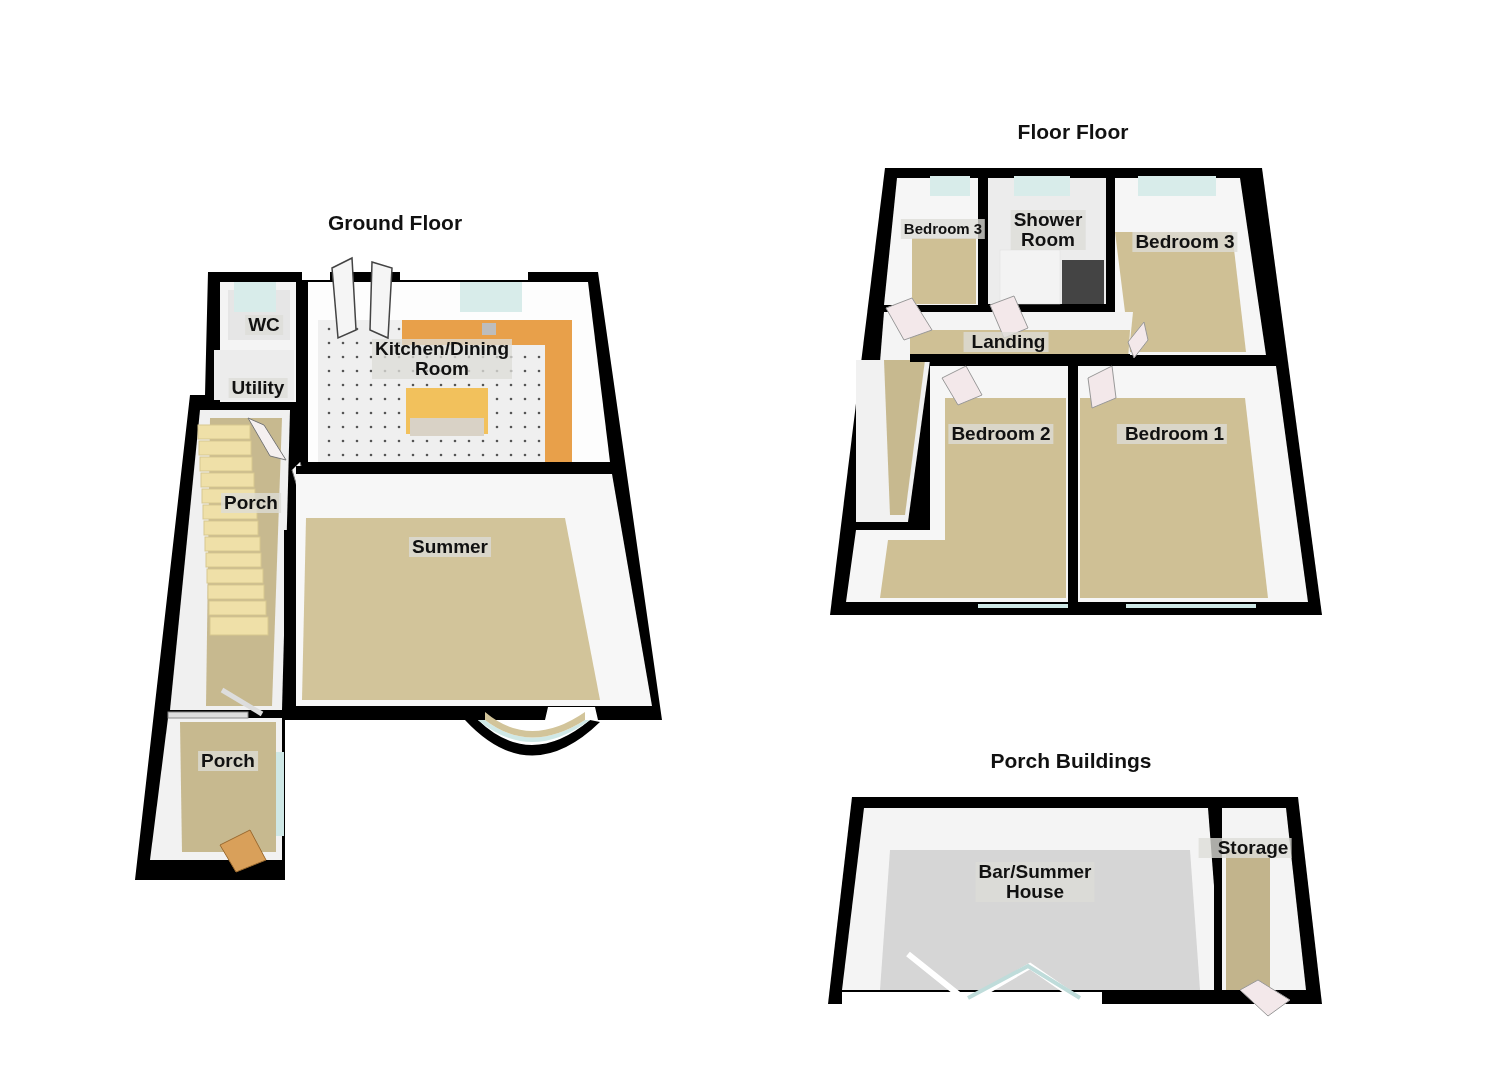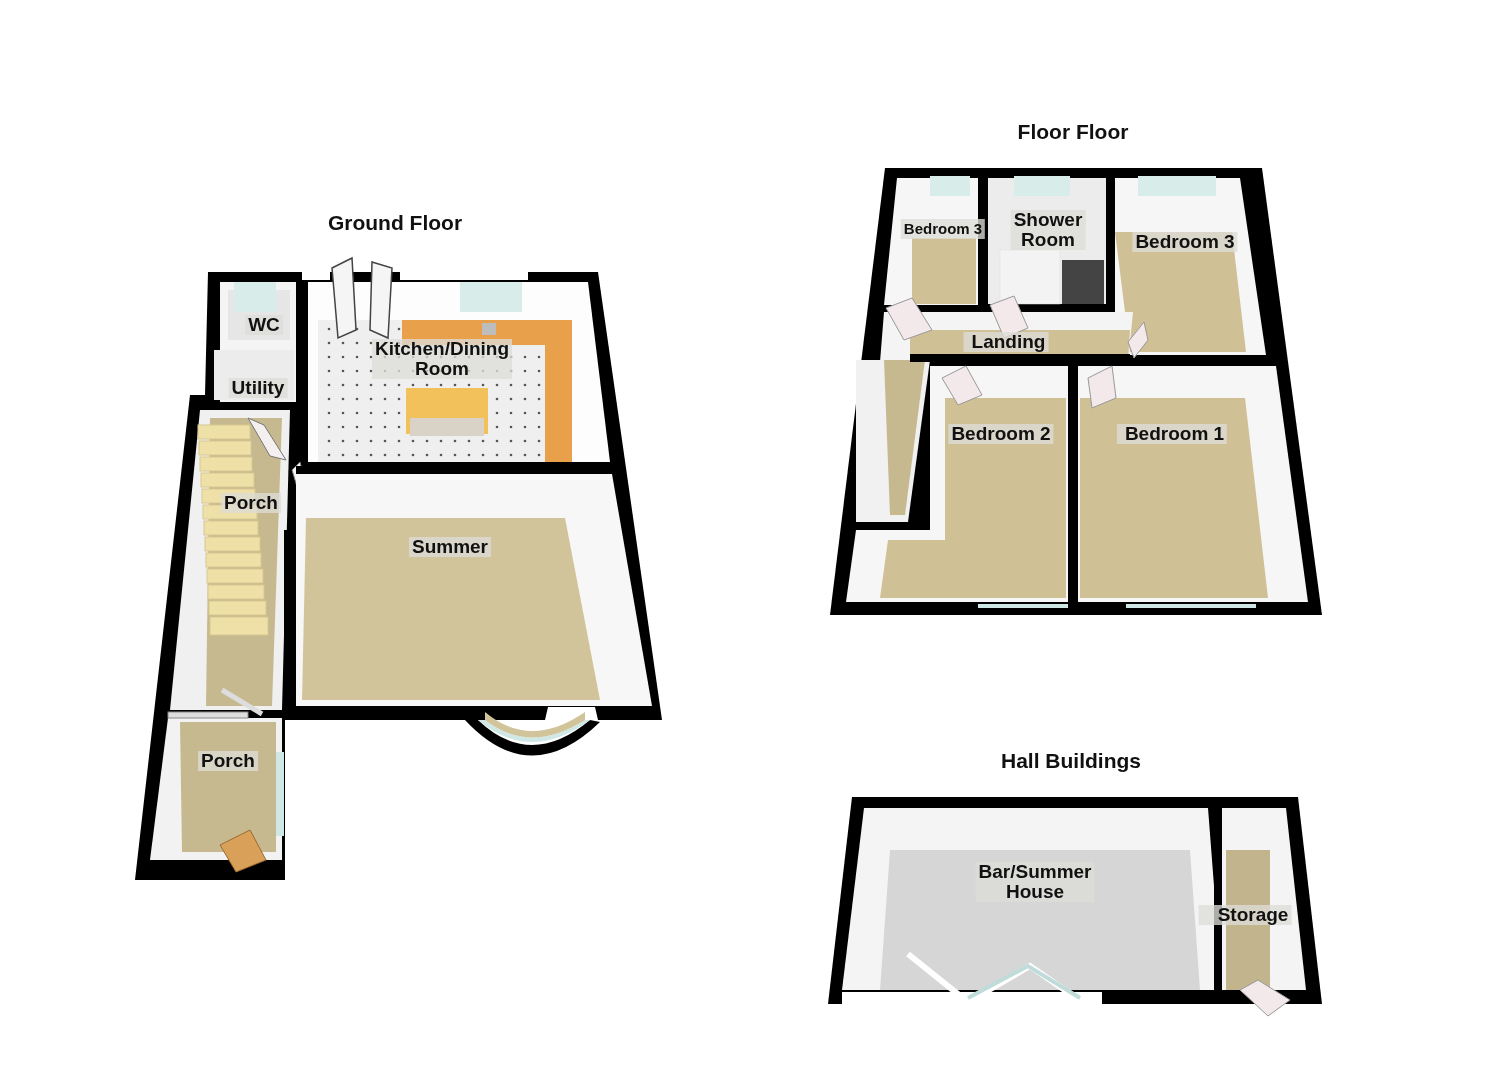--- a/index.html
+++ b/index.html
@@ -7,21 +7,21 @@
   .heading { position:absolute; font-weight:bold; font-size:21px; color:#111; white-space:nowrap; transform:translateX(-50%); }
   .lbl { position:absolute; font-weight:bold; font-size:19px; color:#111; background:rgba(220,220,215,0.78); padding:0 3px; line-height:20px; text-align:center; transform:translate(-50%,-50%); white-space:nowrap; }
   .lbl.sm { font-size:15px; }
   svg.plan { position:absolute; left:0; top:0; }
 </style>
 </head>
 <body>
 
 <div class="heading" style="left:395px; top:211px;">Ground Floor</div>
 <div class="heading" style="left:1073px; top:120px;">Floor Floor</div>
-<div class="heading" style="left:1071px; top:749px;">Hall Buildings</div>
+<div class="heading" style="left:1071px; top:749px;">Porch Buildings</div>
 
 <svg class="plan" width="1485" height="1080" viewBox="0 0 1485 1080">
   <defs>
     <pattern id="tiles" width="14" height="14" patternUnits="userSpaceOnUse">
       <rect width="14" height="14" fill="#efefef"></rect>
       <circle cx="7" cy="7" r="1.3" fill="#555"></circle>
     </pattern>
   </defs>
 
   <g>
@@ -160,13 +160,13 @@
 </div>
 <div class="lbl" style="left:1185px; top:242px;">Bedroom 3</div>
 <div class="lbl" style="left:1006px; top:342px;padding-left:8px;">Landing</div>
 <div class="lbl" style="left:1001px; top:434px;">Bedroom 2</div>
 <div class="lbl" style="left:1172px; top:434px;padding-left:8px;">Bedroom 1</div>
 
 <div class="lbl" style="left:1035px; top:882px;">
   <div>Bar/Summer</div>
   <div>House</div>
 </div>
-<div class="lbl" style="left:1245px; top:915px;padding-left:19px;">Storage</div>
+<div class="lbl" style="left:1245px; top:848px;padding-left:19px;">Storage</div>
 
 </body></html>

